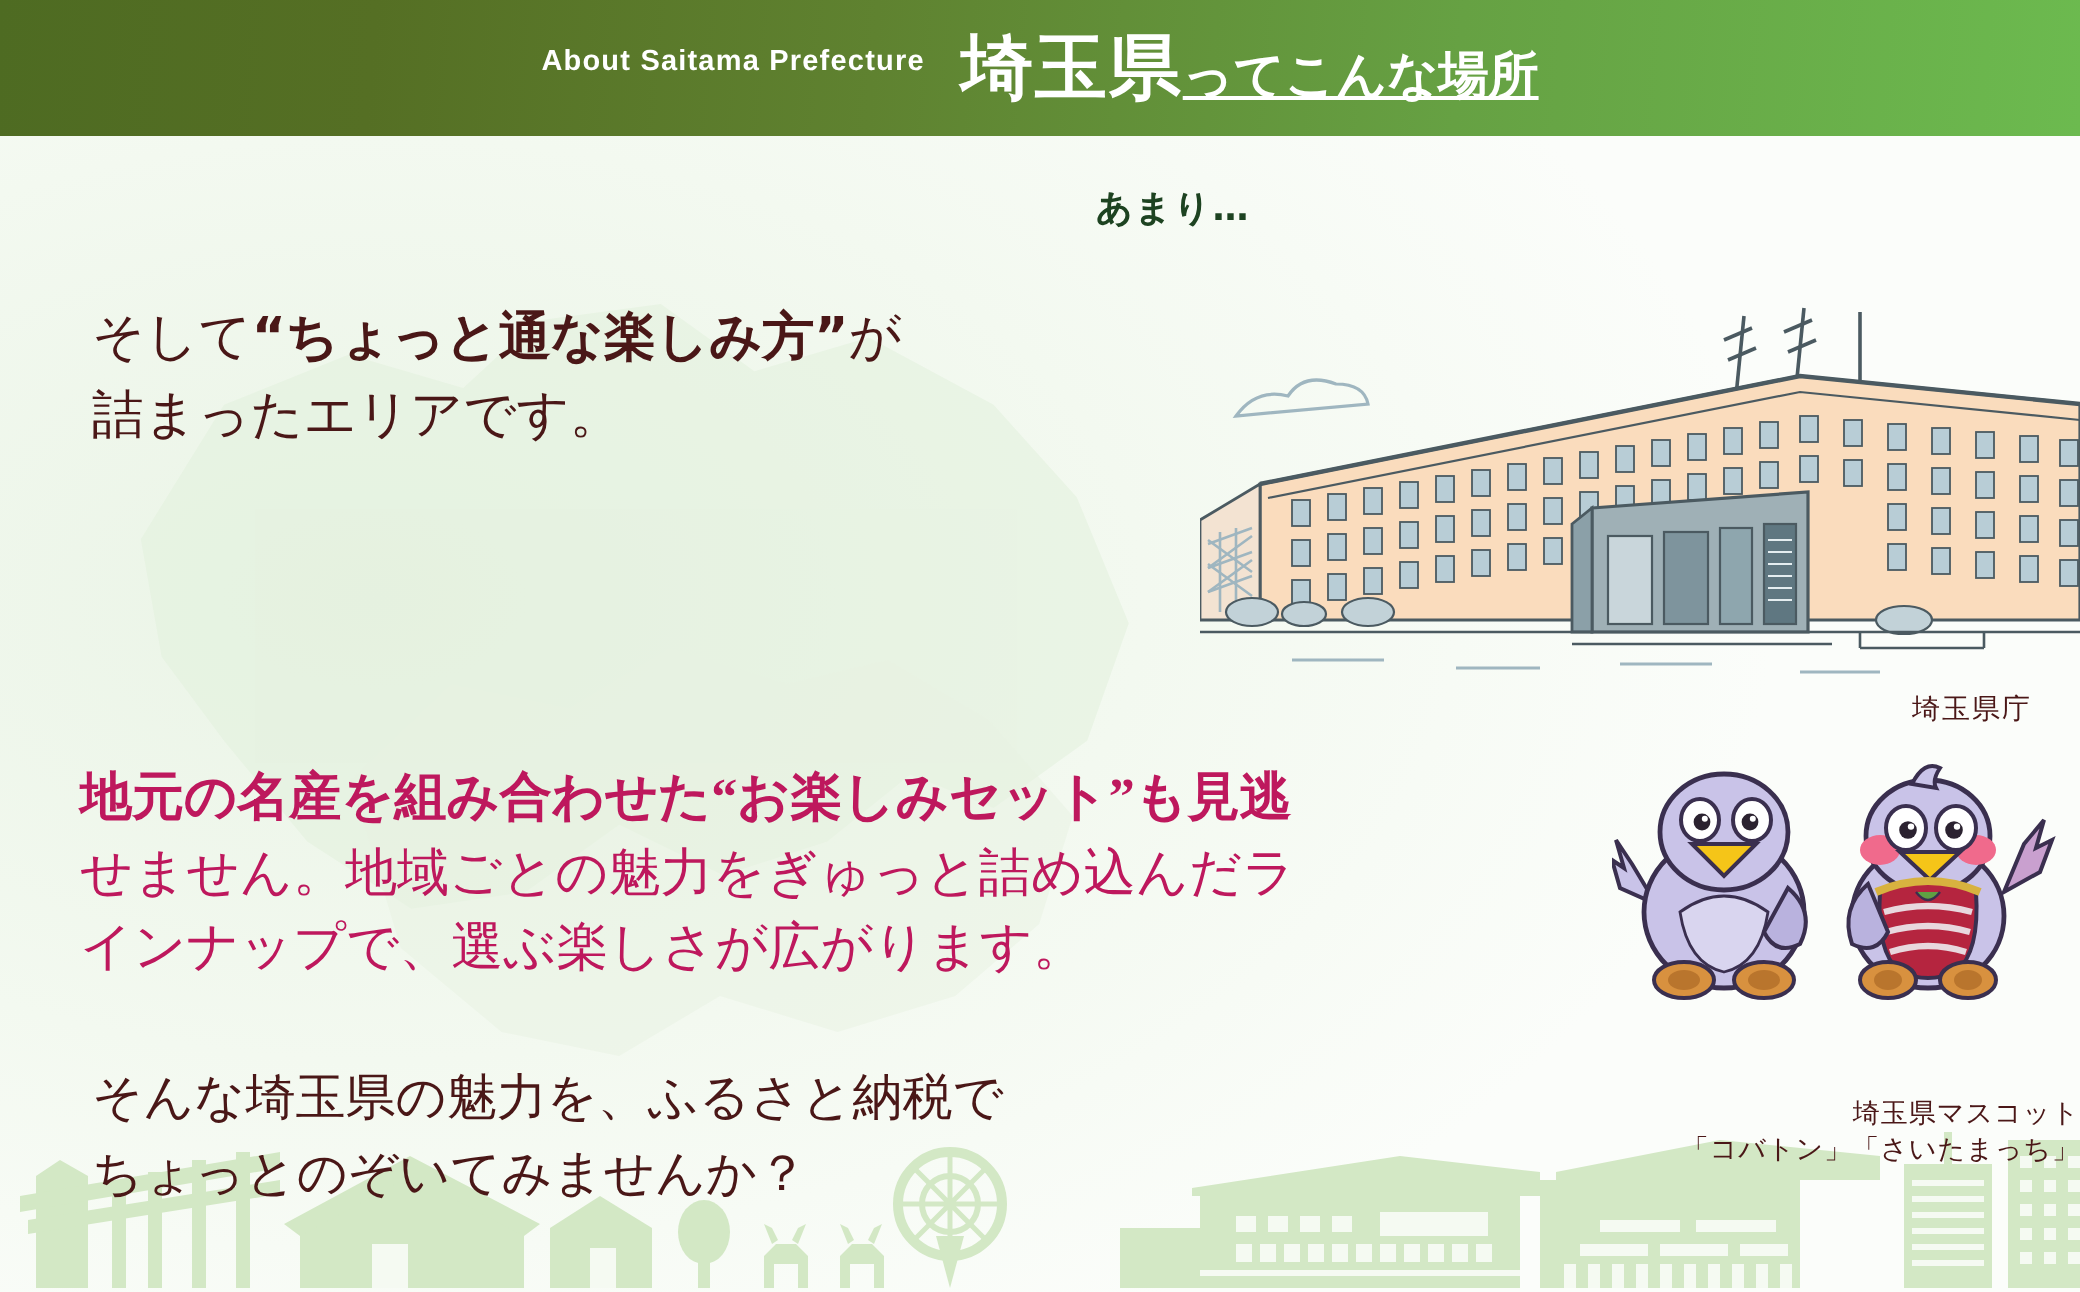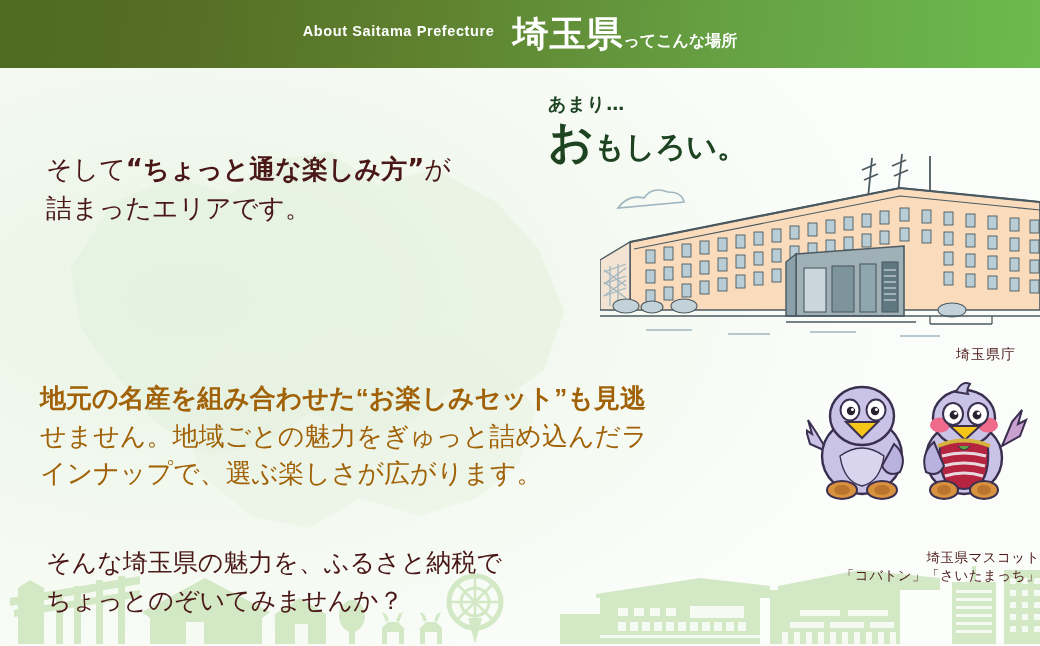--- a/index.html
+++ b/index.html
@@ -44,44 +44,44 @@
     color:#ffffff;font-size:14.5px;font-weight:bold;letter-spacing:.6px;
     font-family:"Liberation Sans",sans-serif;
     transform:translateY(-3px);
     white-space:nowrap;
   }
   .header-jp{
     color:#ffffff;white-space:nowrap;
     font-family:"DejaVu Sans",sans-serif;
   }
   .header-jp .big{font-size:36px;font-weight:bold;letter-spacing:1px;}
-  .header-jp .small{font-size:16px;font-weight:bold;letter-spacing:0px;}
+  .header-jp .small{font-size:25px;font-weight:bold;letter-spacing:0px;text-decoration:underline;}
 
   
   .copy{
     position:absolute;left:46px;top:96px;width:520px;
     color:#4a1717;
     font-family:"DejaVu Sans",sans-serif;
     z-index:6;
   }
   .p{margin:0 0 10px 0;line-height:1.52;}
   .p.lead{font-size:27px;}
   .p.lead2{font-size:26px;}
   .p b.em{font-weight:bold;}
   .block-gap{height:14px;}
 
   .copy-wide{
     position:absolute;left:40px;top:380px;width:740px;
-    color:#a16207;font-family:Liberation Sans, sans-serif;z-index:6;
+    color:#be185d;font-family:Liberation Serif, serif;z-index:6;
   }
   .p.bold-line{font-size:26px;font-weight:bold;line-height:1.45;margin:0;}
   .p.cont{font-size:26px;line-height:1.45;margin:0;}
 
   .copy-last{
-    position:absolute;left:46px;top:544px;width:680px;
+    position:absolute;left:46px;top:530px;width:680px;
     color:#4a1717;font-family:"DejaVu Sans",sans-serif;z-index:6;
   }
   .p.last{font-size:25px;line-height:1.5;margin:0;}
 
   
   .headline{
     position:absolute;left:548px;top:92px;z-index:7;
     font-family:"DejaVu Sans",sans-serif;color:#1d4321;
   }
   .hl-amari{font-size:18px;font-weight:bold;letter-spacing:1px;margin-bottom:2px;}
@@ -449,23 +449,20 @@
     </svg>
   </div>
 
   <div class="mascot-cap">
     <div class="l1">埼玉県マスコット</div>
     <div class="l2">「コバトン」「さいたまっち」</div>
   </div>
 
   <div class="headline">
     <div class="hl-amari">あまり…</div>
-    <div class="hl-row">
-      <span class="hl-xl">お</span><span class="hl-md">もしろい。</span>
-    </div>
   </div>
 
   <div class="copy">
     <div class="block-gap"></div>
     <p class="p lead2">
       <br>
       <span>そして</span><b class="em">“ちょっと通な楽しみ方”</b><span>が</span><br>
       <span>詰まったエリアです。</span>
     </p>
   </div>

